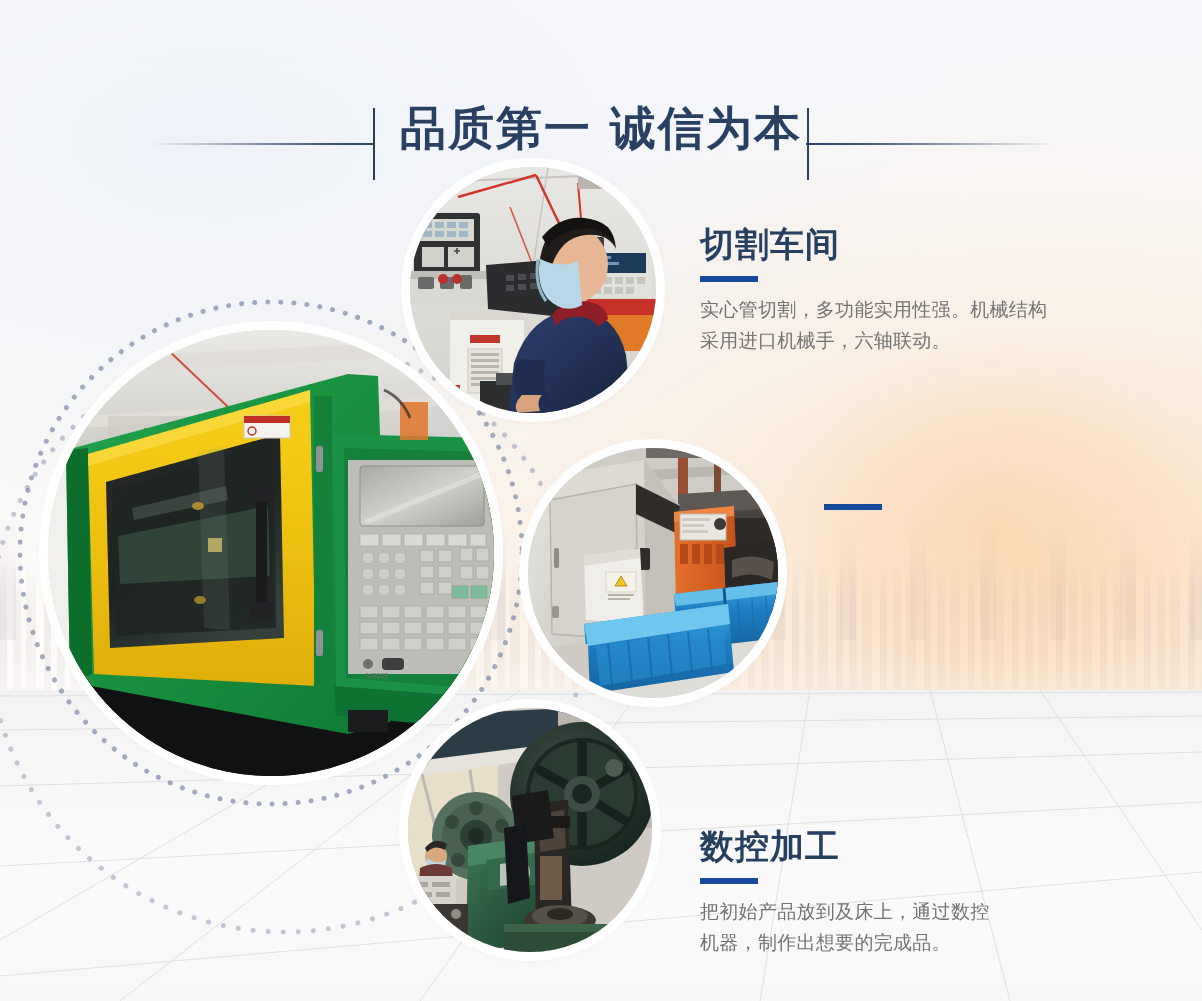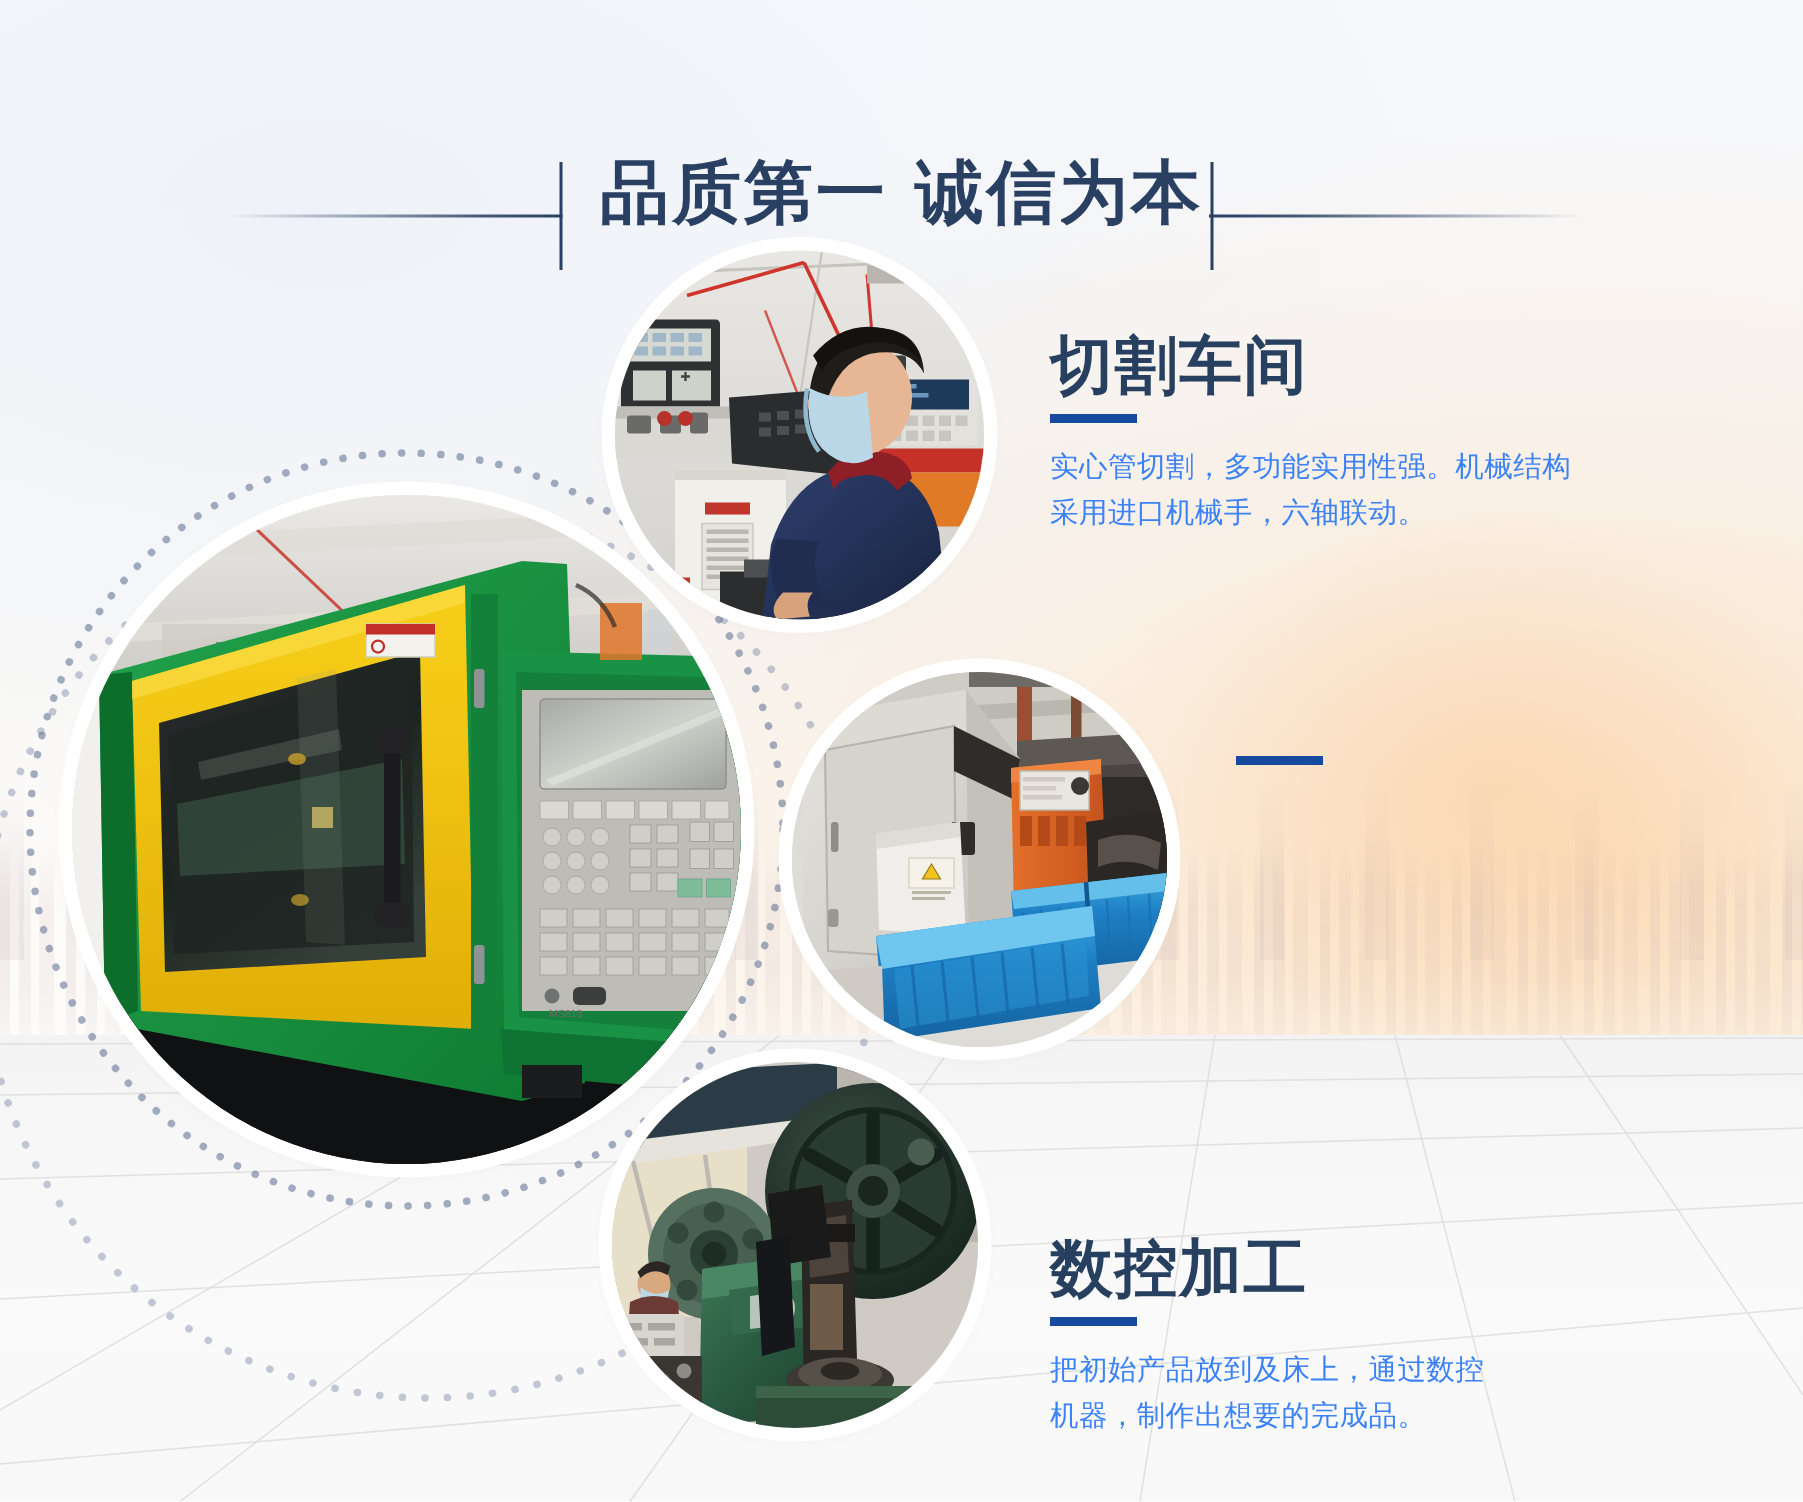--- a/index.html
+++ b/index.html
@@ -104,28 +104,28 @@
   
   #circle-cut{ left:410px; top:167px; width:246px; height:246px; }
   
   #circle-stamp{ left:528px; top:448px; width:250px; height:250px; }
   
   #circle-cnc{ left:408px; top:708px; width:244px; height:244px; }
 
   
   .block{ position:absolute; }
   .blk-title{
-    font-size:42px; font-weight:bold; color:#27405f; letter-spacing:1px;
+    font-size:34px; font-weight:bold; color:#27405f; letter-spacing:1px;
     line-height:44px; white-space:nowrap;
     font-family:"DejaVu Sans","Liberation Sans",sans-serif;
   }
   .blk-rule{ width:58px; height:6px; background:#164a9e; margin:10px 0 14px 0; }
   .blk-body{
-    font-size:19px; color:#3b82f6; line-height:31px; letter-spacing:.3px;
-    font-family:Liberation Serif, serif;
+    font-size:19px; color:#737373; line-height:31px; letter-spacing:.3px;
+    font-family:Liberation Mono, monospace;
     white-space:pre-line;
   }
   #block-cut  { left:700px; top:222px; }
   #block-stamp{ left:824px; top:494px; }
   #block-cnc  { left:700px; top:800px;margin-top:24px; }
 </style>
 </head>
 <body>
 
 <div class="page">

